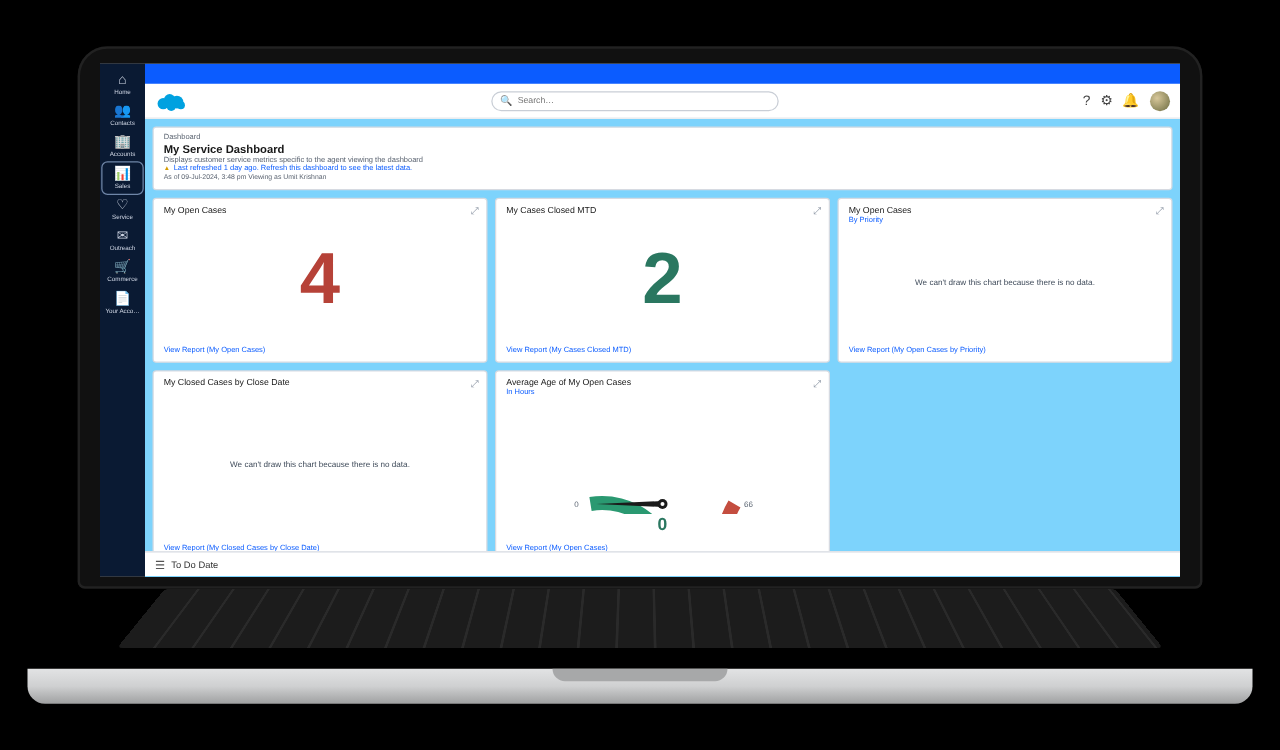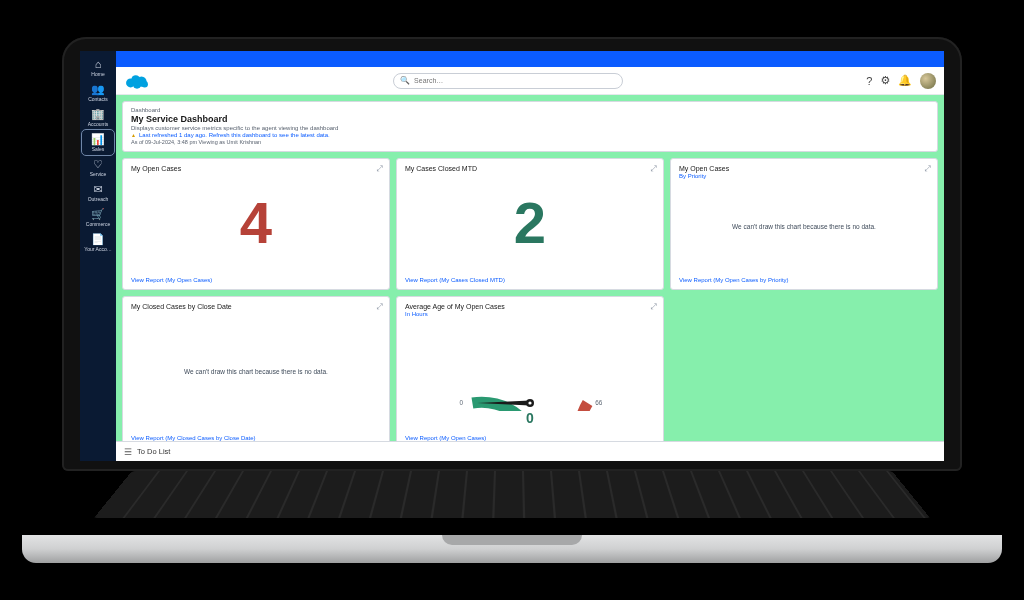--- a/index.html
+++ b/index.html
@@ -73,21 +73,21 @@
   .search-wrap .mag { font-size: 8px; }
   .search-wrap input {
     flex: 1; border: none; outline: none; font-size: 7px; color: #333; background: transparent;
   }
   .top-icons { display: flex; align-items: center; gap: 8px; color: #444; font-size: 11px; }
   .avatar {
     width: 16px; height: 16px; border-radius: 50%;
     background: radial-gradient(circle at 35% 35%, #d7c79a, #6a6a3f);
   }
 
-  .content { flex: 1; overflow: auto; background: #86efac; padding: 6px 6px 44px 6px; }
+  .content { flex: 1; overflow: auto; background: #7dd3fc; padding: 6px 6px 44px 6px; }
   .dash-header {
     background: #fff; border: 1px solid #d6dae1; border-radius: 3px; padding: 5px 8px 6px;
     margin-bottom: 6px;
   }
   .dash-header .kicker { color: #5a6370; font-size: 6px; }
   .dash-header h1 { font-size: 9px; font-weight: 700; margin-top: 1px; }
   .dash-header .sub { color: #5a6370; font-size: 6px; margin-top: 1px; }
   .dash-header .refresh { color: #0b5cff; font-size: 6px; margin-top: 1px; }
   .dash-header .refresh::before { content: "▲"; color: #d59b00; margin-right: 3px; font-size: 5px; }
   .dash-header .asof { color: #5a6370; font-size: 5.5px; margin-top: 1px; }
@@ -274,21 +274,21 @@
                   </div>
                 </div>
                 <div class="ft"><a href="#">View Report (My Open Cases)</a></div>
               </div>
 
             </div>
           </div>
 
           <div class="todo-bar">
             <span class="menu">☰</span>
-            <span>To Do List</span>
+            <span>To Do Date</span>
           </div>
         </div>
       </div>
 
     </div>
   </div>
   <div class="kbd"></div>
   <div class="base">
     <div class="notch"></div>
   </div>

